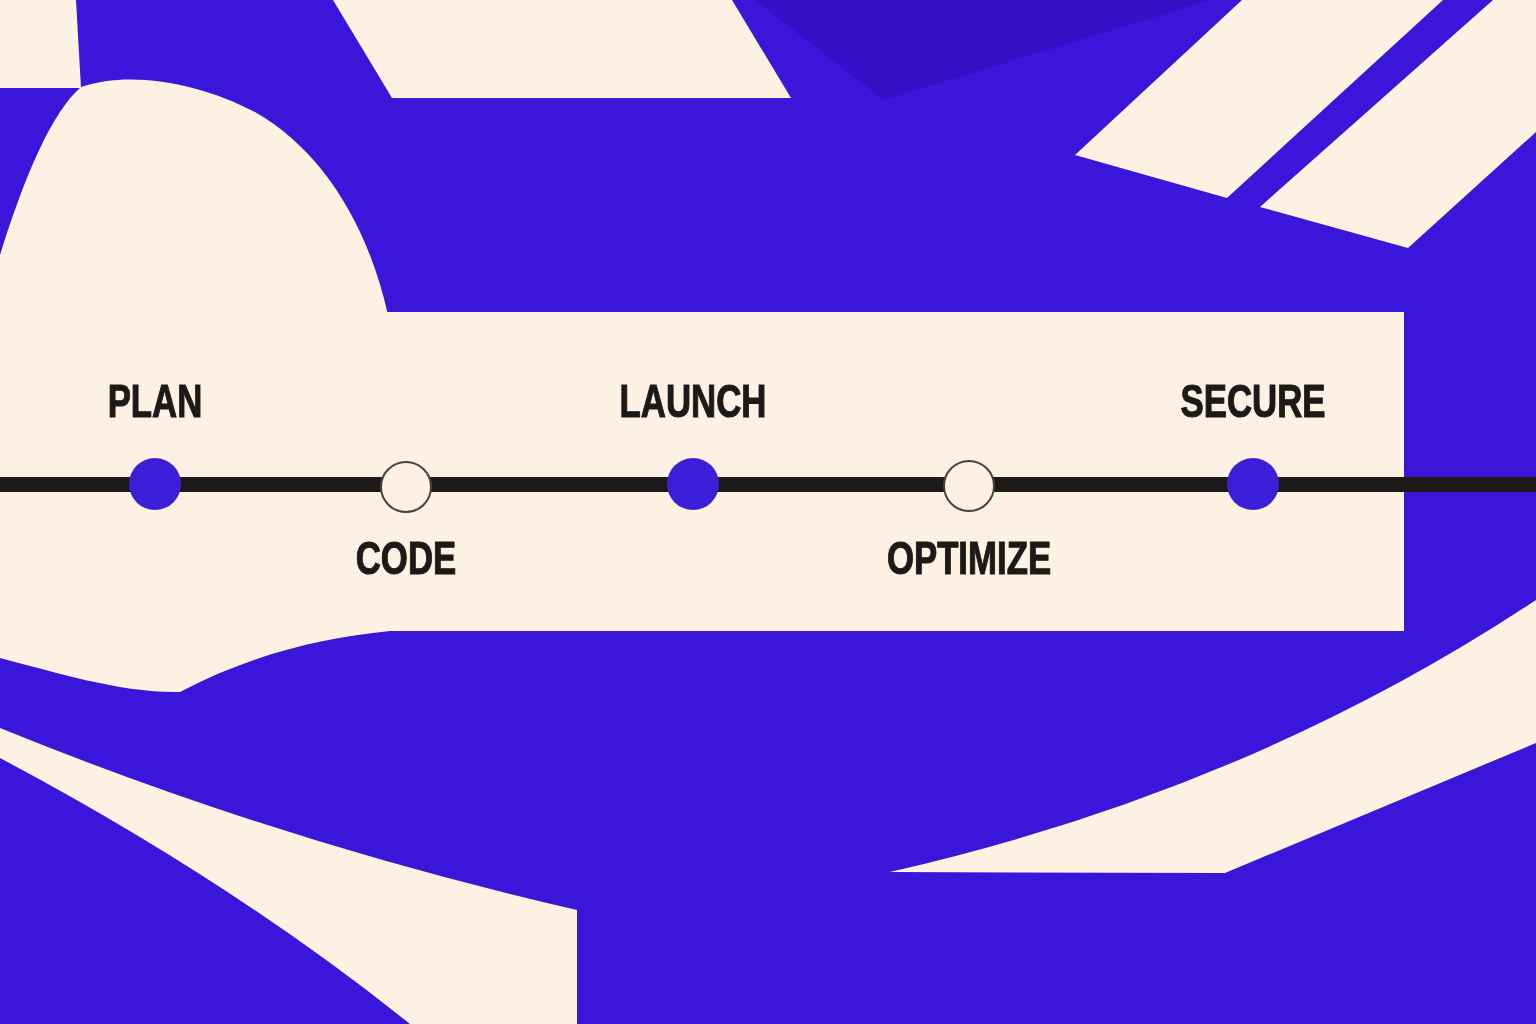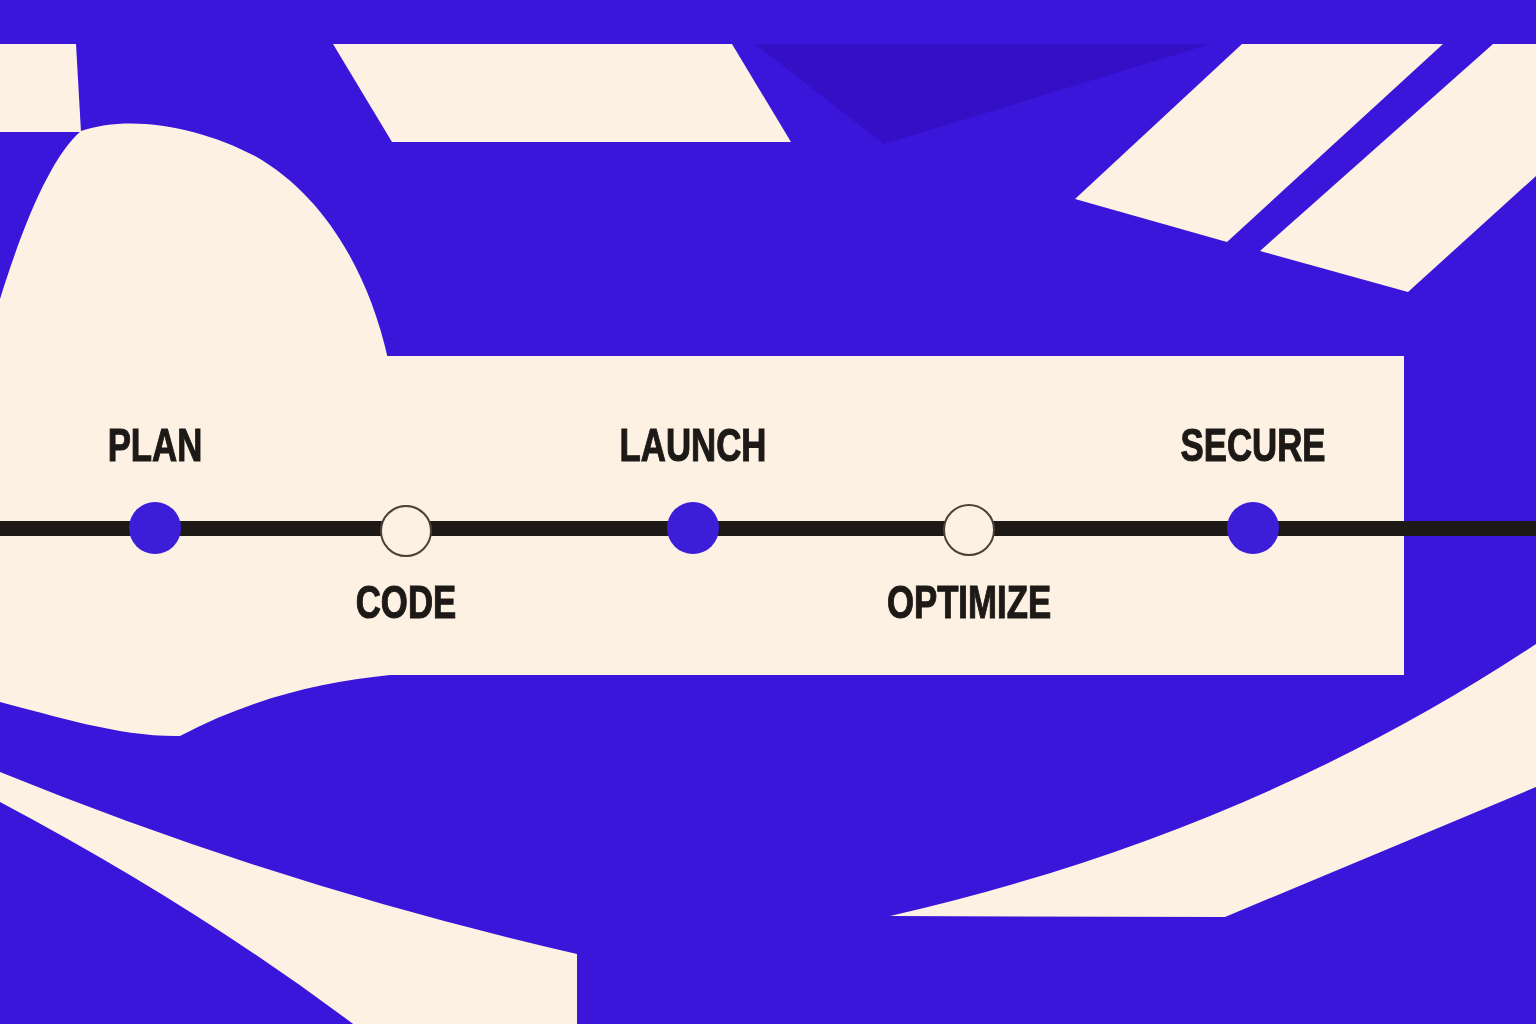--- a/index.html
+++ b/index.html
@@ -2,21 +2,21 @@
 <html style="--background_blue: #3A15DA; --dark_blue: #3310C6; --cream: #FCF1E3; --ink_black: #1C1916; --node_blue: #3D1ED8; --node_outline: #4A4139;"><head>
 <meta charset="utf-8">
 <style>
   html, body { margin: 0; padding: 0; }
   body {
     width: 1536px; height: 1024px;
     position: relative; overflow: hidden;
     background: var(--background_blue, #3A15DA);
     font-family: "Liberation Sans", "DejaVu Sans", sans-serif;
   }
-  #scene { position: absolute; inset: 0; margin-top: 44px; }
+  #scene { position: absolute; inset: 0; }
   svg.bg { position: absolute; left: 0; top: 0; width: 1536px; height: 1024px; display: block; }
   .fill-blue   { fill: var(--background_blue, #3A15DA); }
   .fill-dark   { fill: var(--dark_blue, #3310C6); }
   .fill-cream  { fill: var(--cream, #FCF1E3); }
 
   .timeline-line {
     position: absolute; left: 0; top: 477px;
     width: 1536px; height: 15px;
     background: var(--ink_black, #1C1916);
   }

